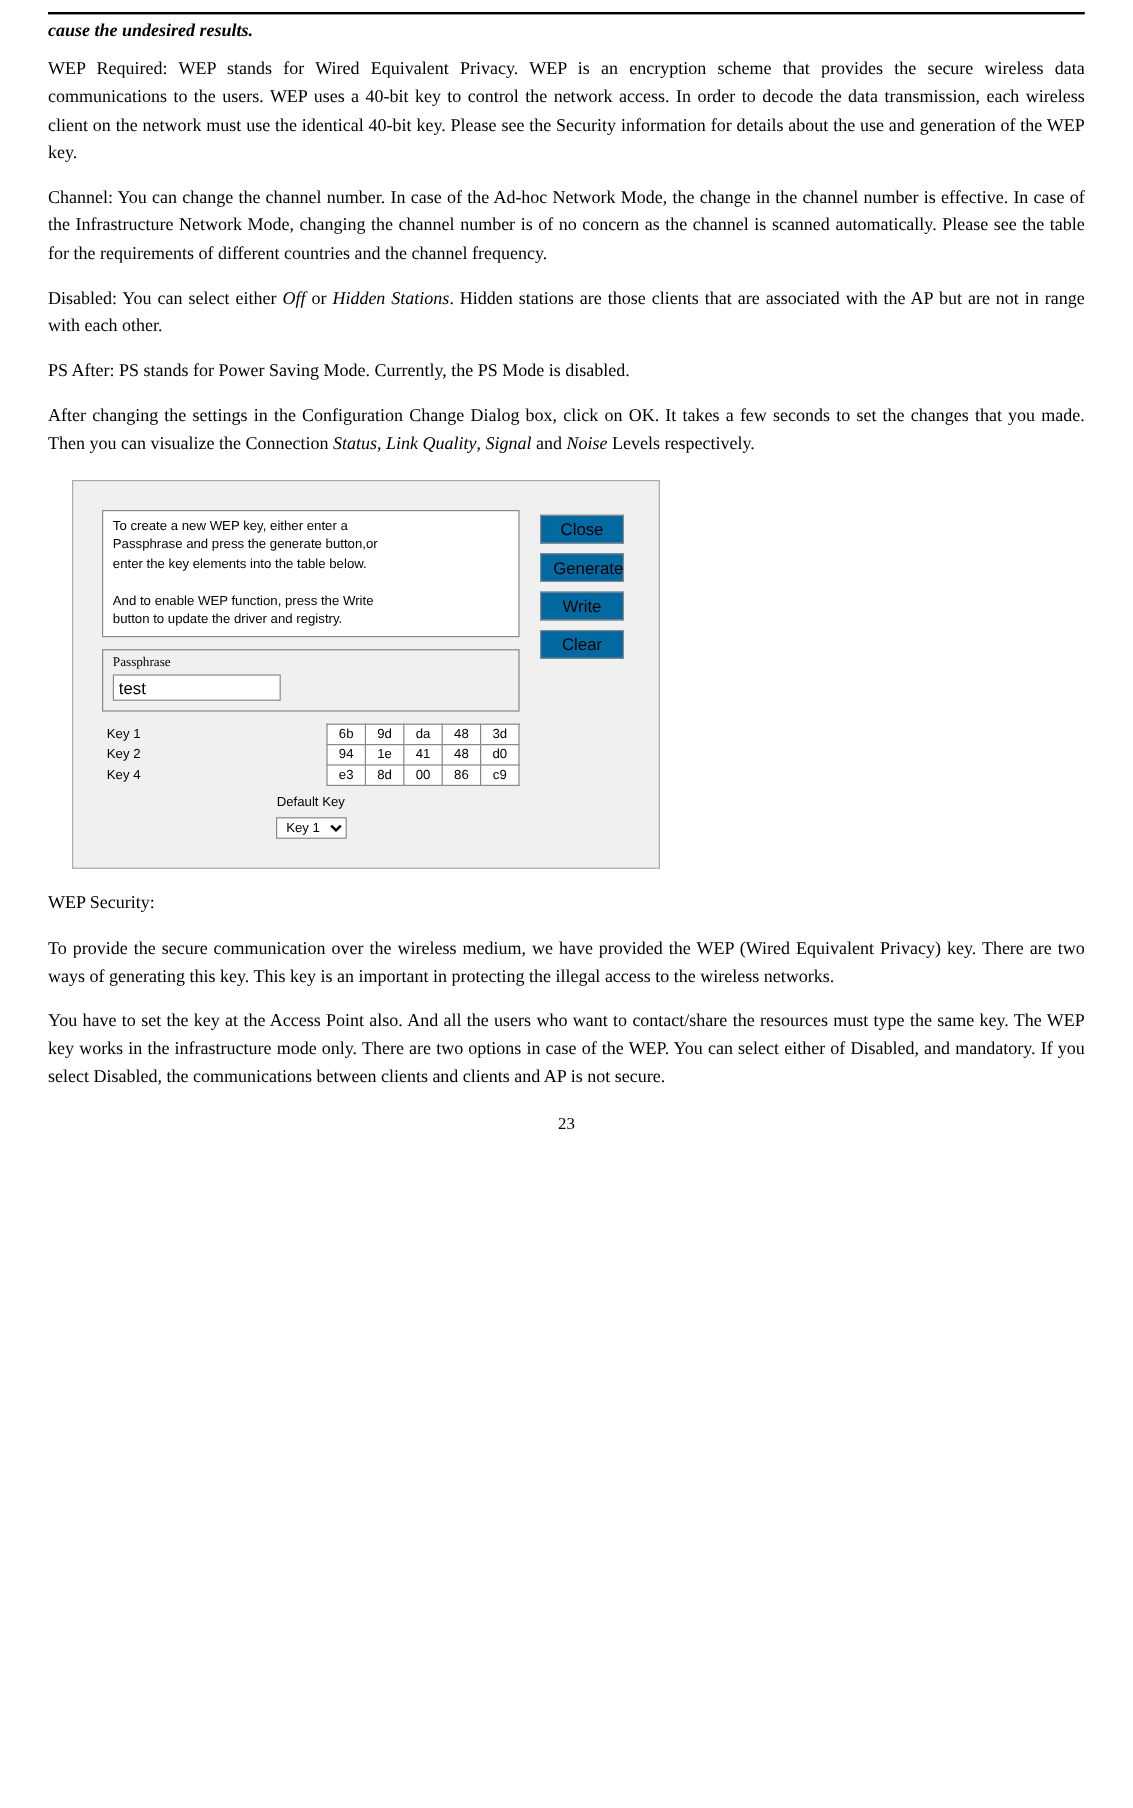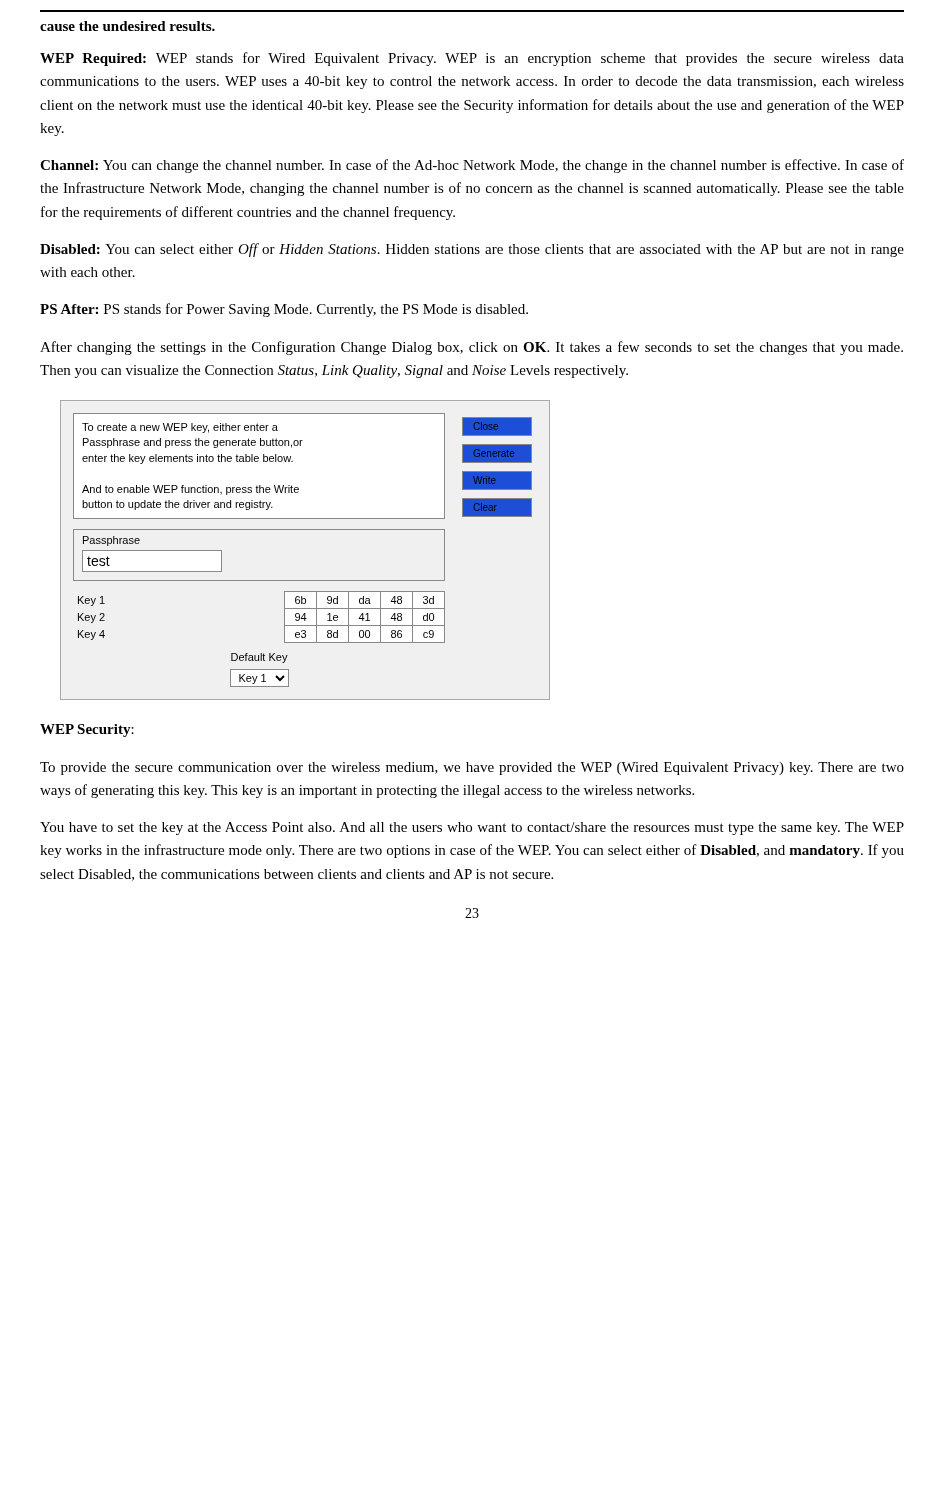--- a/index.html
+++ b/index.html
@@ -10,37 +10,38 @@
       color: #000;
       width: 944px;
       padding: 10px 40px 30px 40px;
     }
     .top-border {
       border-top: 2px solid #000;
       padding-top: 6px;
       margin-bottom: 12px;
     }
     .top-line {
+      font-style: italic;
       font-weight: bold;
       font-size: 15px;
       margin-bottom: 10px;
     }
     p {
       margin-bottom: 14px;
       line-height: 1.55;
       text-align: justify;
     }
-    .bold { font-weight: bold; }
+    .bold { font-weight: normal; }
     .italic { font-style: italic; }
     .bold-italic { font-weight: normal; font-style: italic; }
     .dialog-box {
       border: 1px solid #aaa;
       background: #f0f0f0;
       width: 490px;
-      padding: 12px;
+      padding: 24px;
       margin: 18px 0 18px 20px;
       font-family: Arial, sans-serif;
       font-size: 12px;
     }
     .dialog-inner {
       display: flex;
       gap: 12px;
     }
     .dialog-left {
       flex: 1;
@@ -63,20 +64,21 @@
     }
     .passphrase-group {
       border: 1px solid #888;
       padding: 4px 8px 8px 8px;
       margin-bottom: 10px;
       background: #f0f0f0;
     }
     .passphrase-label {
       font-size: 11px;
       margin-bottom: 4px;
+      font-family: Liberation Serif, serif;
     }
     .passphrase-input {
       border: 1px solid #888;
       background: #fff;
       padding: 2px 4px;
       font-size: 14px;
       width: 140px;
     }
     .keys-table {
       width: 100%;
@@ -92,26 +94,26 @@
       padding-right: 6px;
     }
     .key-cell {
       border: 1px solid #888;
       background: #fff;
       width: 32px;
       padding: 2px 4px;
     }
     .dialog-btn {
       border: 1px solid #888;
-      background: #1d4ed8;
+      background: #0369a1;
       padding: 3px 10px;
-      font-size: 10px;
+      font-size: 14px;
       cursor: pointer;
       width: 70px;
-      text-align: left;
+      text-align: center;
       font-family: Arial, sans-serif;
     }
     .default-key-row {
       display: flex;
       align-items: center;
       gap: 6px;
       margin-top: 8px;
       font-size: 11px;
       flex-direction: column;
     }

